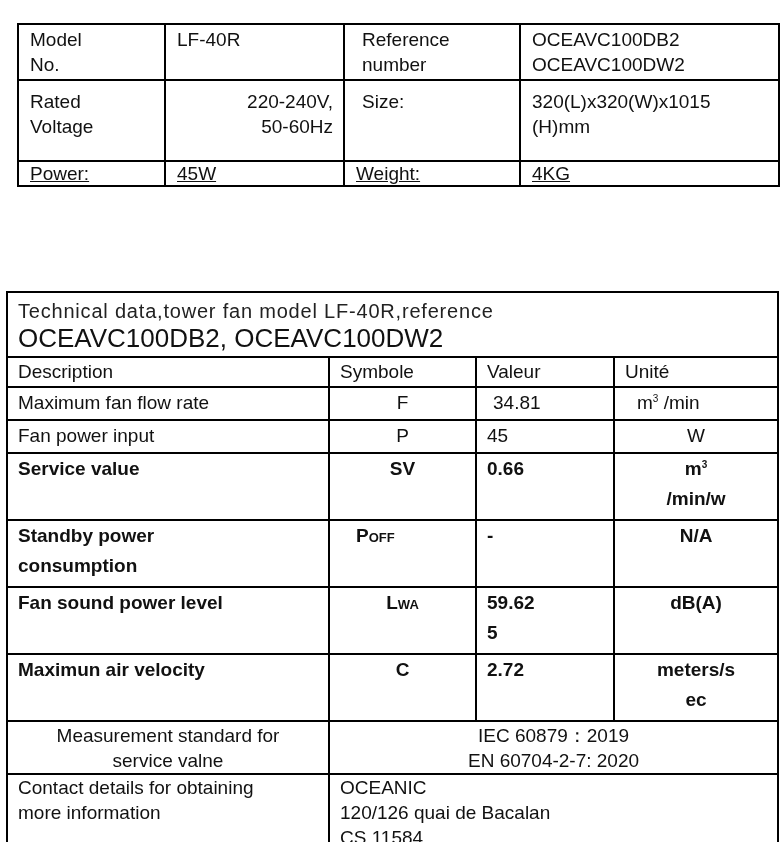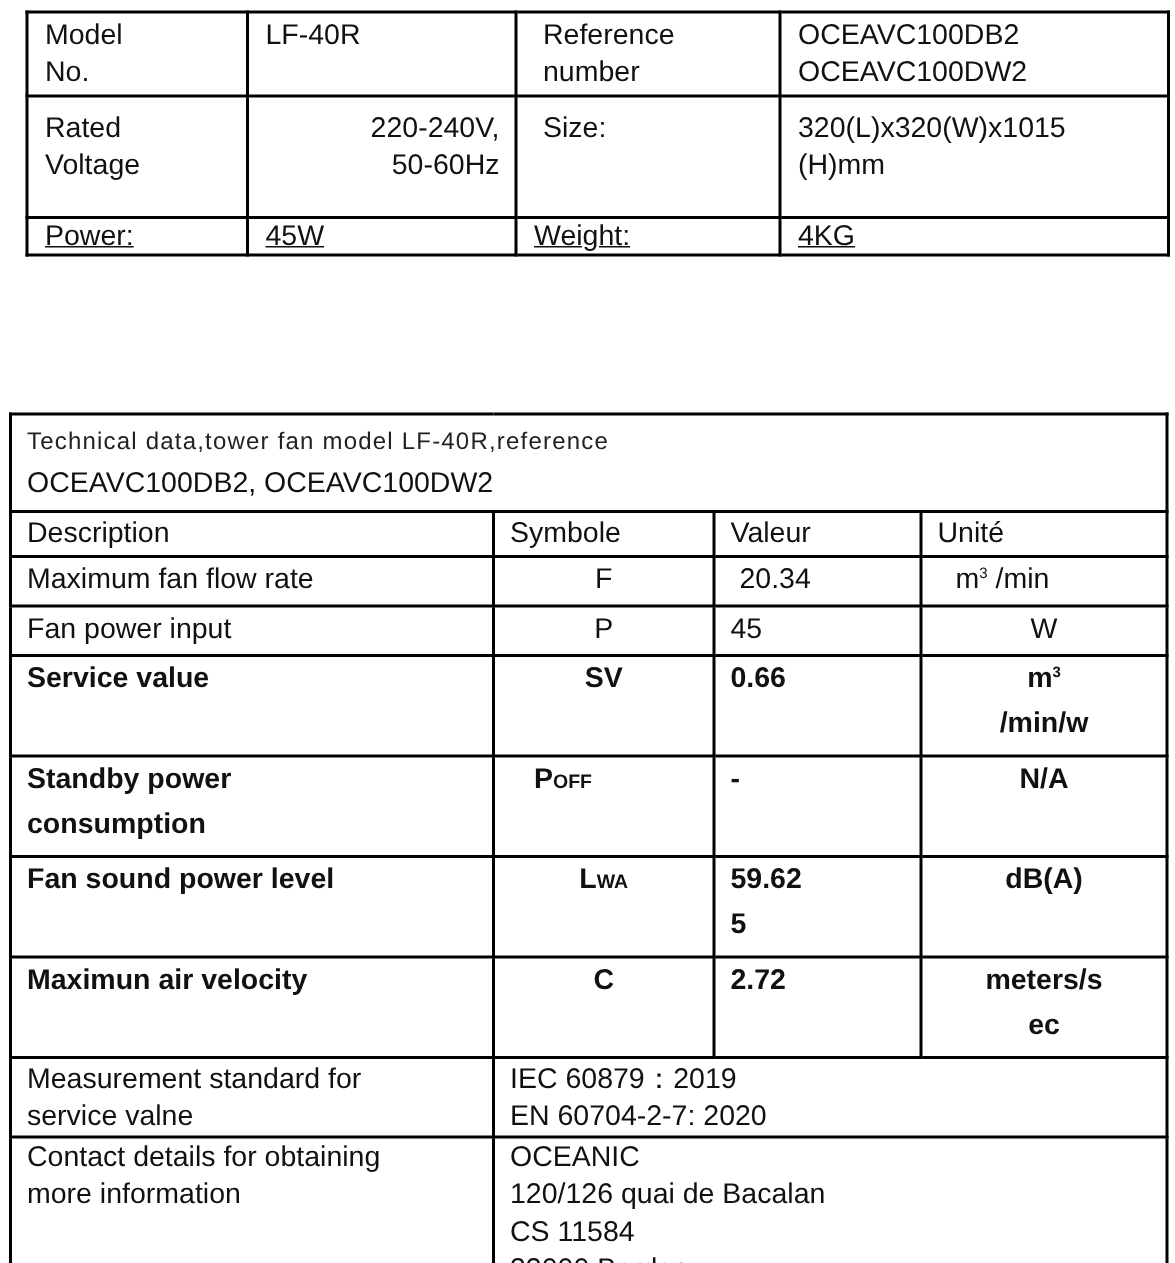--- a/index.html
+++ b/index.html
@@ -1,41 +1,41 @@
 <!DOCTYPE html>
 <html><head>
   <meta charset="utf-8">
   <style>
     html, body { margin: 0; padding: 0; background: #ffffff; }
     body {
       width: 783px; height: 842px; position: relative; overflow: hidden;
       font-family: "Liberation Sans", sans-serif; color: #111;
     }
-    table { border-collapse: collapse; position: absolute; table-layout: fixed; }
+    table { border-collapse: collapse; position: absolute; table-layout: fixed; margin-top: 16px; }
     td { border: 2px solid #000; vertical-align: top; padding: 0; font-size: 19px; line-height: 25px; }
 
     
     #spec-table { left: 17px; top: 7px; width: 761px; }
     #spec-table td { padding: 2px 10px 0 11px; }
     #spec-table tr.r1 td { height: 52px; }
     #spec-table tr.r2 td { height: 71px; }
     #spec-table tr.r3 td { height: 22px; line-height: 22px; padding-top: 1px; text-decoration: underline; }
     #spec-table td.pad-extra { padding-left: 17px; border-radius: 25px; }
     #spec-table td.val-indent { padding-left: 18px; text-align: right; }
 
     
     #tech-table { left: 6px; top: 275px; width: 771px; }
     #tech-table td { padding: 0 10px; }
     #tech-table tr.title-row td { height: 60px; padding-top: 3px; }
-    .title-line1 { font-size: 16px; letter-spacing: 0.8px; color: #222; line-height: 30px; display: block; }
-    .title-line2 { font-size: 19px; line-height: 25px; display: block; }
+    .title-line1 { font-size: 20px; letter-spacing: 0.8px; color: #222; line-height: 30px; display: block; }
+    .title-line2 { font-size: 26px; line-height: 25px; display: block; }
     #tech-table tr.hdr td { height: 28px; line-height: 28px; }
     #tech-table tr.row-std td { height: 31px; line-height: 30px; }
     #tech-table tr.row-tall td { height: 65px; line-height: 30px; font-weight: bold; }
-    #tech-table tr.row-meas td { height: 50px; line-height: 25px; padding-top: 1px; }
+    #tech-table tr.row-meas td { height: 50px; line-height: 25px; padding-top: 1px; text-align: center; }
     #tech-table tr.row-contact td { height: 100px; line-height: 25px; }
     .sym { text-align: center; }
     .sym-off { padding-left: 26px !important; }
     .val-left { padding-left: 16px !important; }
     .val-center { text-align: left; }
     .unit-left { padding-left: 22px !important; }
     .unit-center { text-align: center; }
     .smallcaps { font-variant: small-caps; }
     sup { font-size: 10px; vertical-align: 7px; line-height: 0; }
     .line { display: block; }
@@ -119,21 +119,21 @@
   <tr class="hdr">
     <td>Description</td>
     <td>Symbole</td>
     <td>Valeur</td>
     <td>Unité</td>
   </tr>
 
   <tr class="row-std">
     <td>Maximum fan flow rate</td>
     <td class="sym">F</td>
-    <td class="val-left">20.34</td>
+    <td class="val-left">34.81</td>
     <td class="unit-left"><span>m</span><sup>3</sup><span style="white-space:pre"> /min</span></td>
   </tr>
 
   <tr class="row-std">
     <td>Fan power input</td>
     <td class="sym">P</td>
     <td class="val-center">45</td>
     <td class="unit-center">W</td>
   </tr>
 

